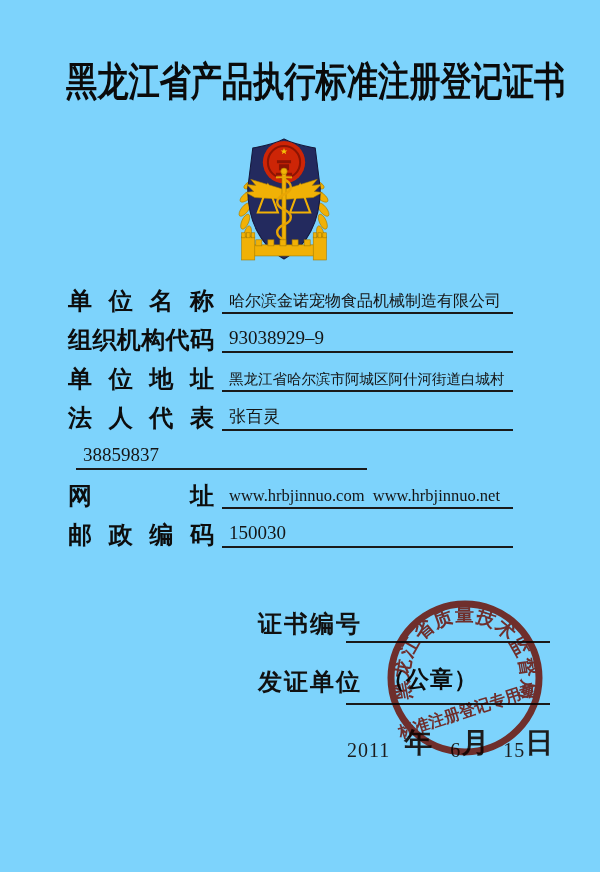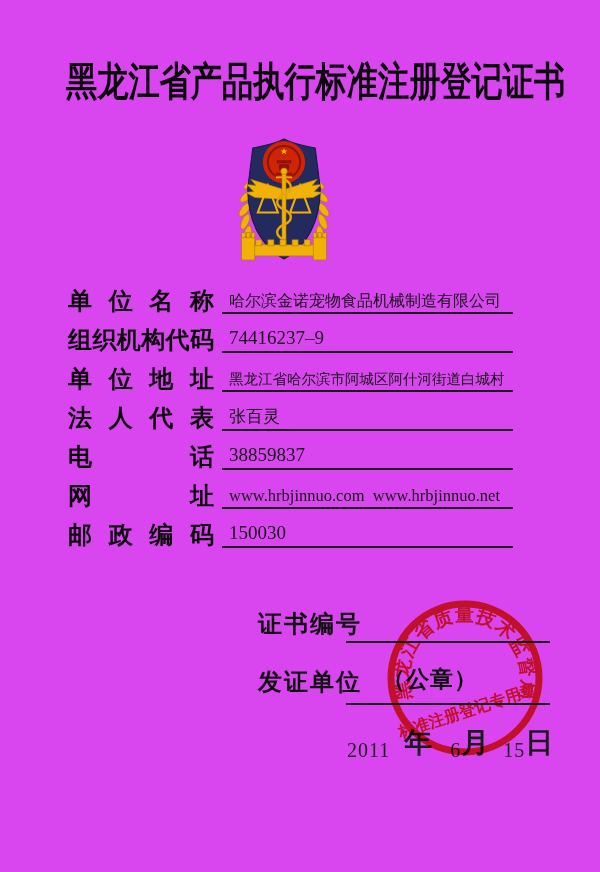--- a/index.html
+++ b/index.html
@@ -1,16 +1,16 @@
 <!DOCTYPE html>
 <html><head>
 <meta charset="utf-8">
 <style>
   html,body{margin:0;padding:0;background:#ffffff;}
-  .page{position:relative;width:600px;height:872px;margin:0 auto;background:#d946ef;
+  .page{position:relative;width:600px;height:872px;margin:0 auto;background:#7dd3fc;
         font-family:"Liberation Serif","DejaVu Serif",serif;color:#111;overflow:hidden;}
 
   .title{position:absolute;top:54px;left:0;width:100%;text-align:center;
          font-size:40px;font-weight:bold;white-space:nowrap;
          transform:scaleX(0.78);transform-origin:50% 50%;color:#0b0b0b;}
 
   .emblem{position:absolute;top:133px;left:234px;width:100px;height:130px;}
 
   .fields{position:absolute;top:275px;left:68px;width:470px;}
   .frow{display:flex;align-items:flex-end;height:39px;}
@@ -96,32 +96,31 @@
     </svg>
   </div>
 
   <div class="fields">
     <div class="frow">
       <span class="flabel">单位名称</span>
       <span class="fvalue v16">哈尔滨金诺宠物食品机械制造有限公司</span>
     </div>
     <div class="frow">
       <span class="flabel">组织机构代码</span>
-      <span class="fvalue v19">74416237–9</span>
+      <span class="fvalue v19">93038929–9</span>
     </div>
     <div class="frow">
       <span class="flabel">单位地址</span>
       <span class="fvalue v14">黑龙江省哈尔滨市阿城区阿什河街道白城村</span>
     </div>
     <div class="frow">
       <span class="flabel">法人代表</span>
       <span class="fvalue v17">张百灵</span>
     </div>
     <div class="frow">
-      <span class="flabel">电话</span>
       <span class="fvalue v19">38859837</span>
     </div>
     <div class="frow">
       <span class="flabel">网址</span>
       <span class="fvalue vurl">www.hrbjinnuo.com  www.hrbjinnuo.net</span>
     </div>
     <div class="frow">
       <span class="flabel">邮政编码</span>
       <span class="fvalue v19">150030</span>
     </div>

